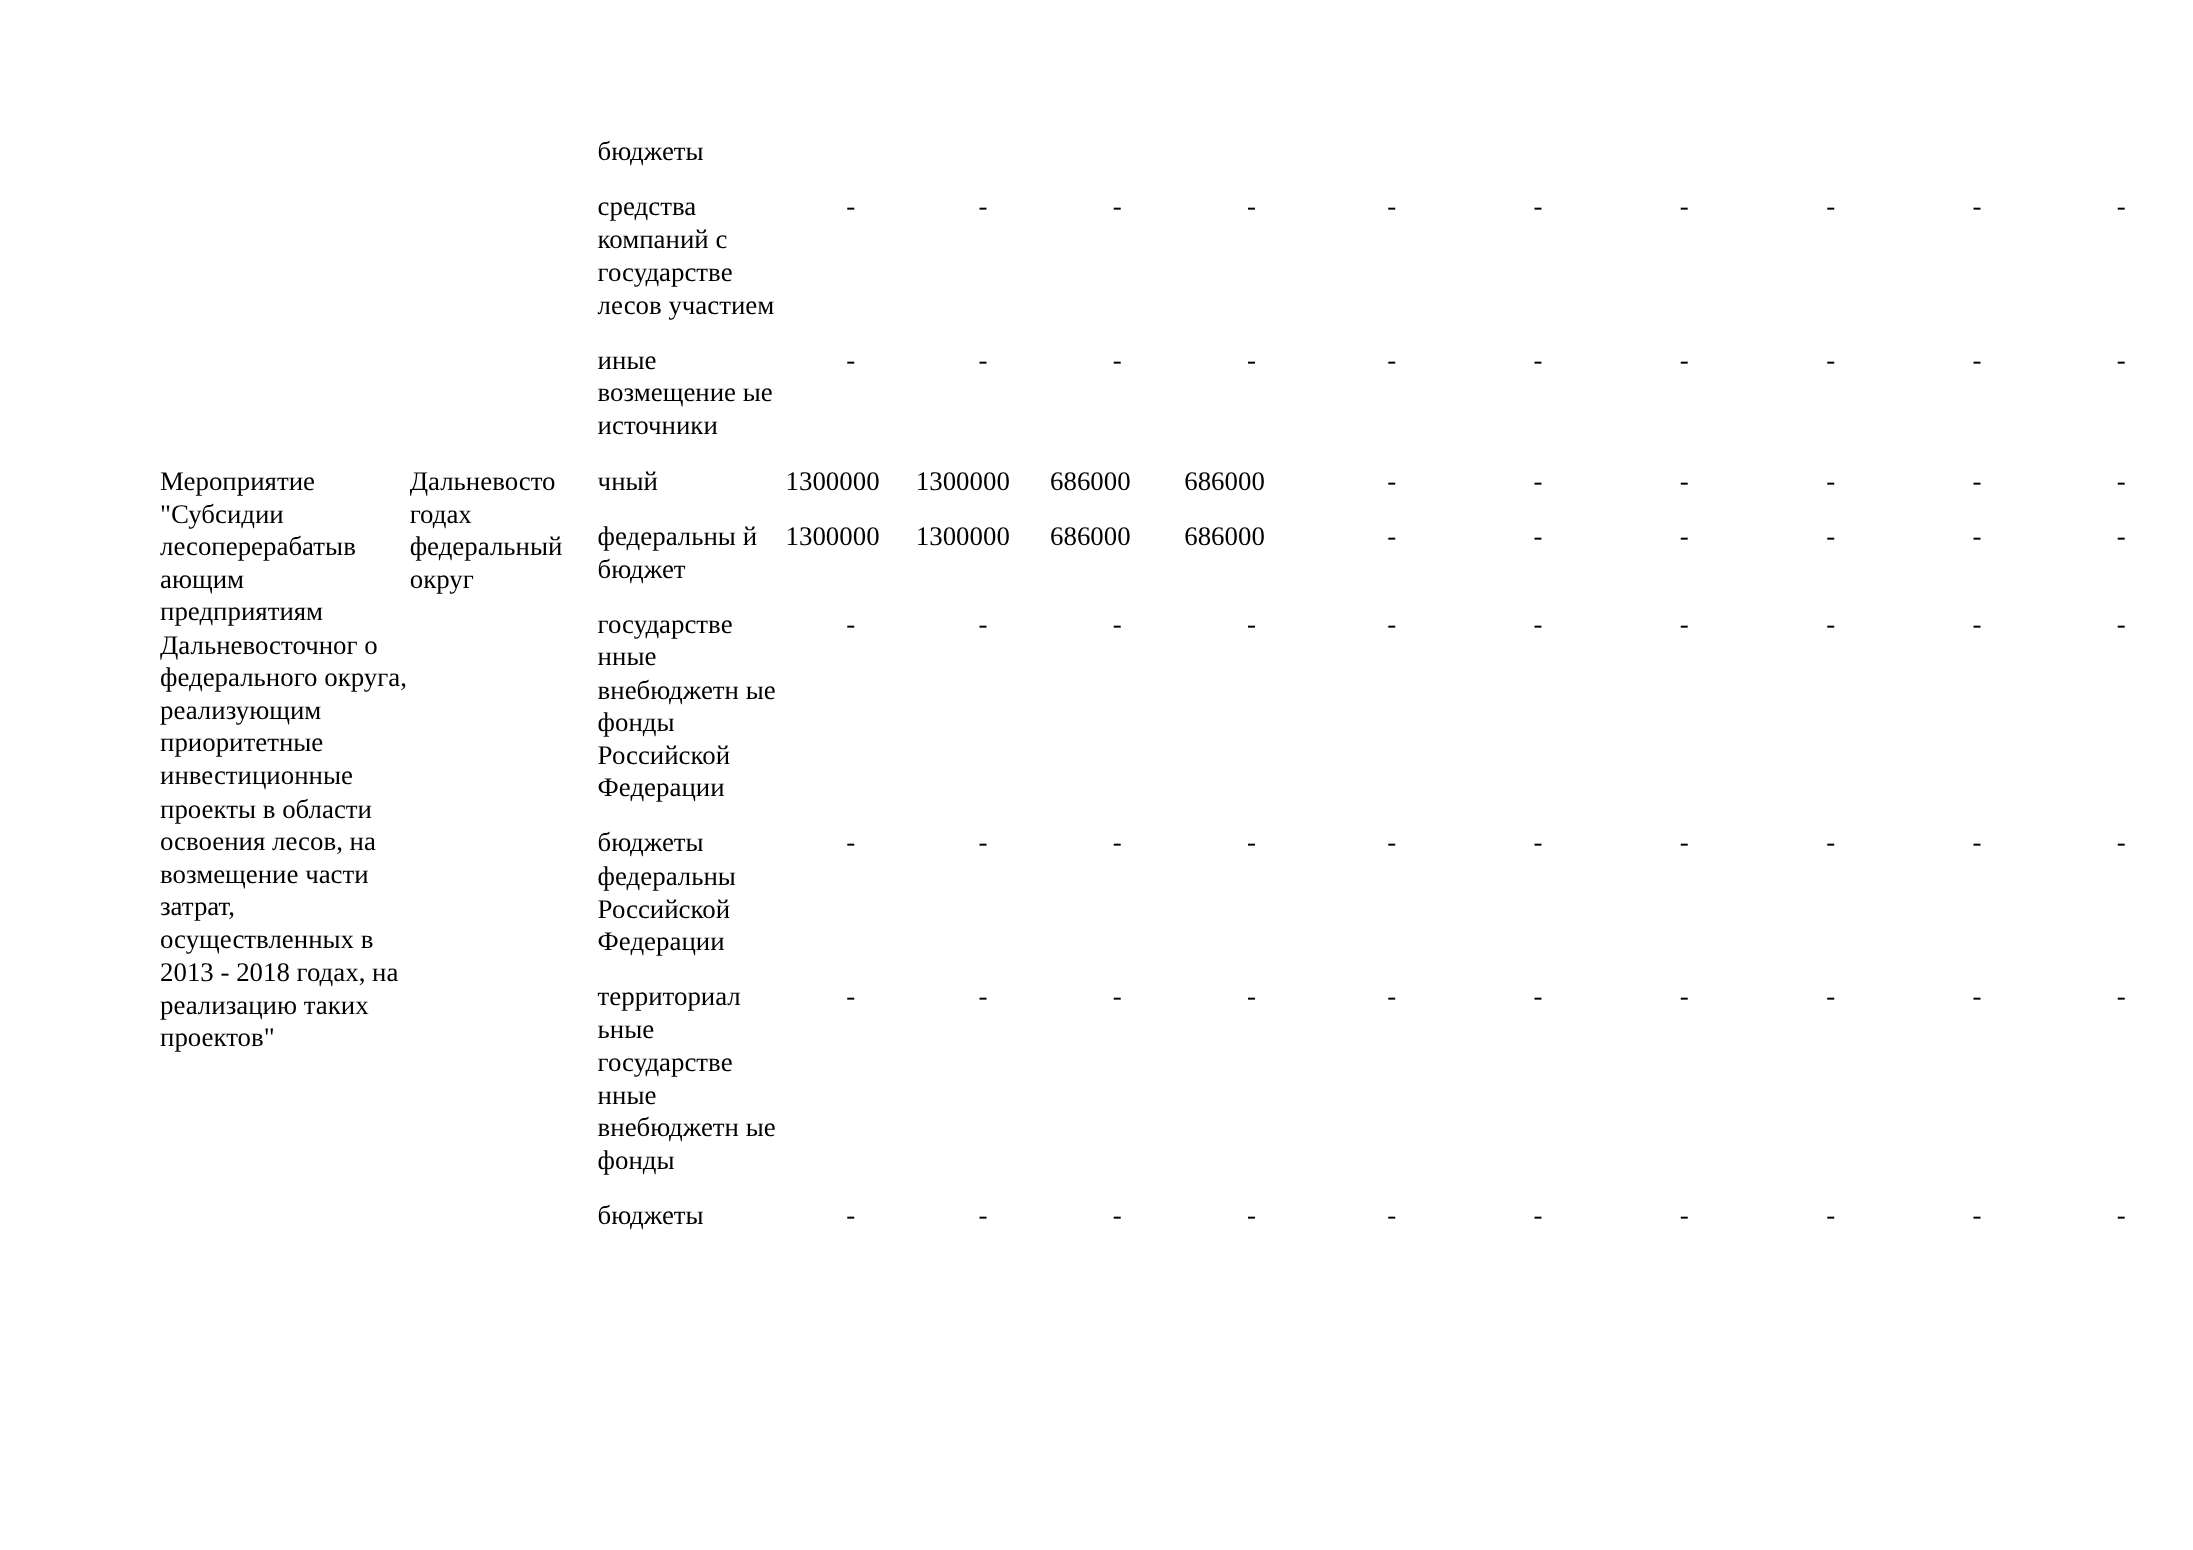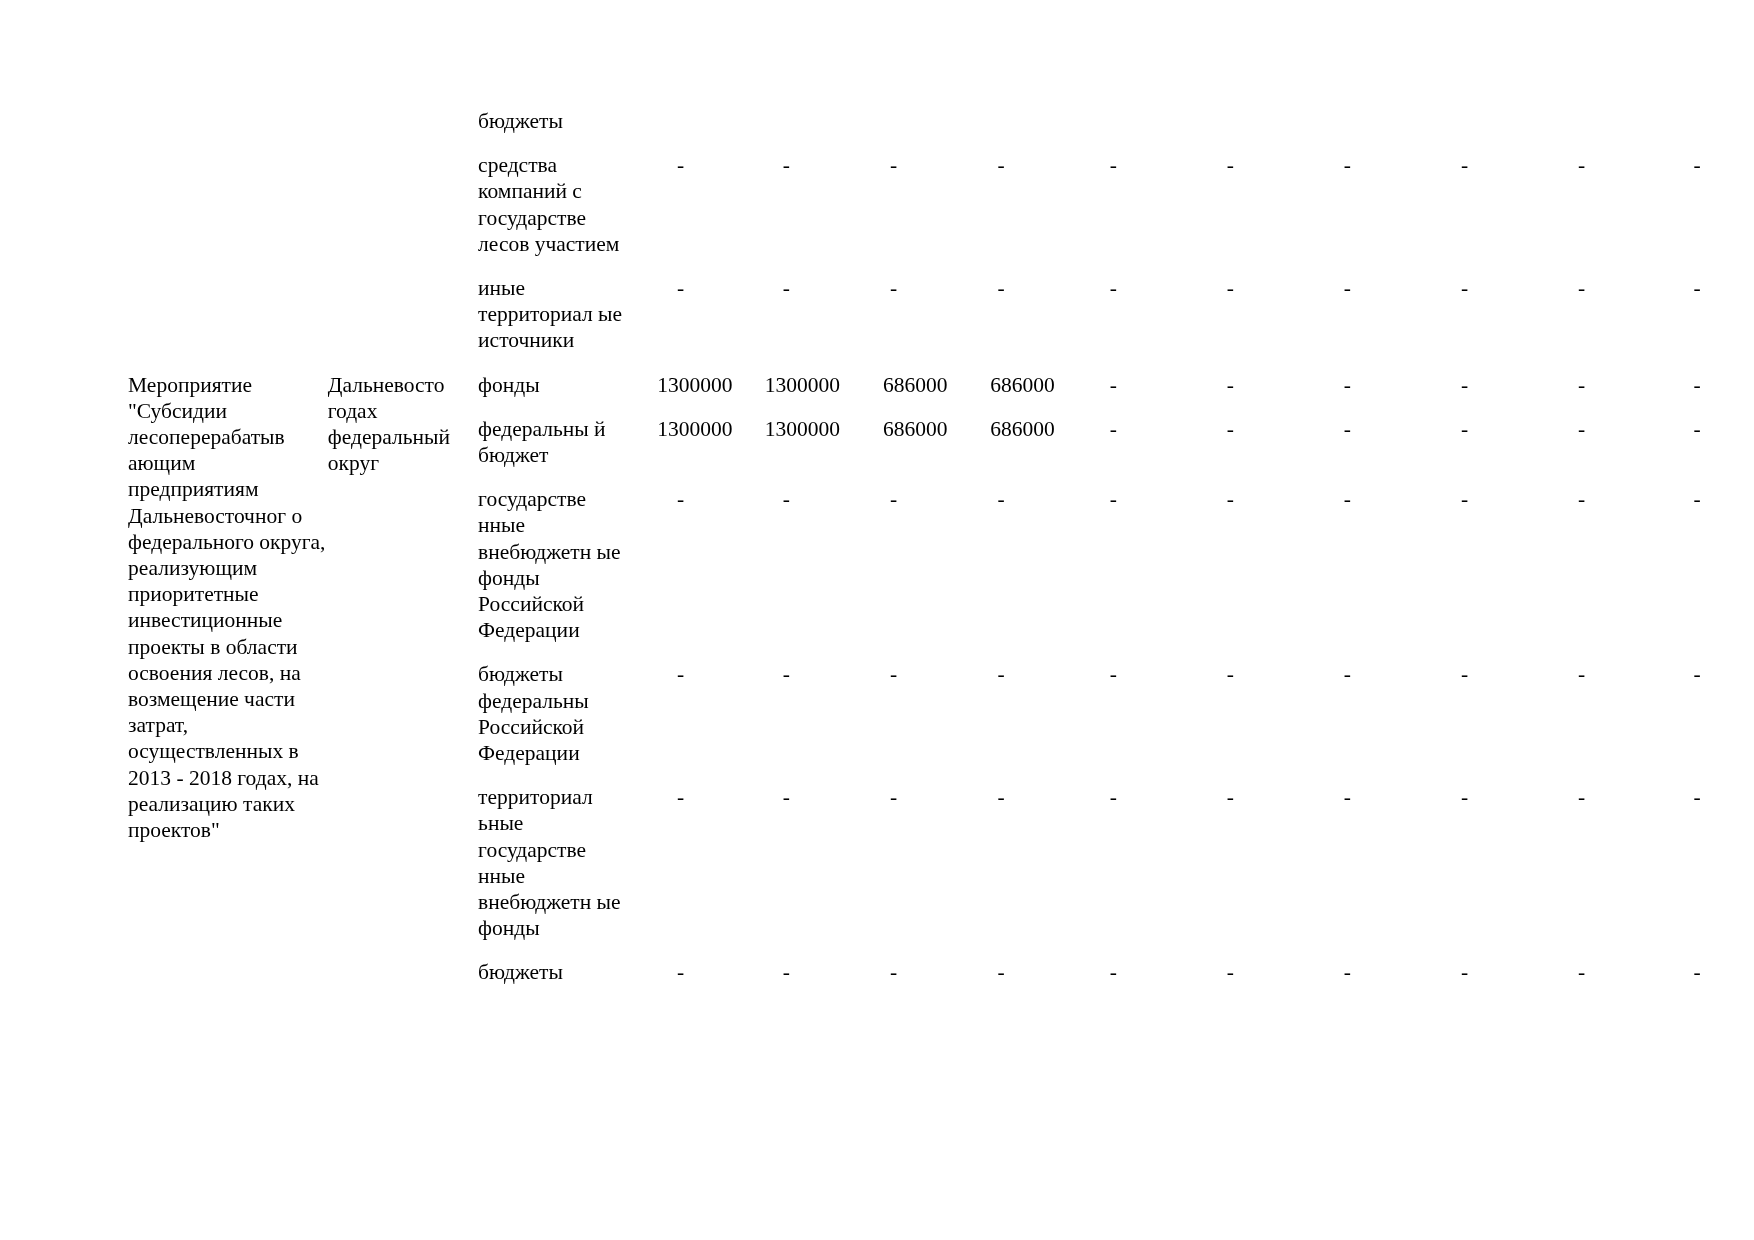--- a/index.html
+++ b/index.html
@@ -57,21 +57,21 @@
     word-wrap: break-word;
     overflow-wrap: anywhere;
   }
   td.source-cell {
     padding-right: 12px;
     word-wrap: break-word;
     overflow-wrap: anywhere;
     white-space: normal;
   }
   td.value-cell {
-    text-align: right;
+    text-align: left;
     padding-left: 10px;
     white-space: nowrap;
   }
   td.dash-cell {
     text-align: center;
     white-space: nowrap;
   }
   td.spacer-row {
     height: 18px;
     font-size: 0;
@@ -138,40 +138,40 @@
         <td class="dash-cell">-</td>
         <td class="dash-cell">-</td>
       </tr>
       <tr>
           <td class="spacer-row" colspan="13"></td>
         </tr>
 
       <tr class="data-row">
         <td class="measure-cell"></td>
         <td class="region-cell"></td>
-        <td class="source-cell">иные территориал ые источники</td>
+        <td class="source-cell">иные возмещение ые источники</td>
         <td class="dash-cell">-</td>
         <td class="dash-cell">-</td>
         <td class="dash-cell">-</td>
         <td class="dash-cell">-</td>
         <td class="dash-cell">-</td>
         <td class="dash-cell">-</td>
         <td class="dash-cell">-</td>
         <td class="dash-cell">-</td>
         <td class="dash-cell">-</td>
         <td class="dash-cell">-</td>
       </tr>
       <tr>
           <td class="spacer-row" colspan="13"></td>
         </tr>
 
       <tr class="data-row">
         <td class="measure-cell" rowspan="11">Мероприятие "Субсидии лесоперерабатыв ающим предприятиям Дальневосточног о федерального округа, реализующим приоритетные инвестиционные проекты в области освоения лесов, на возмещение части затрат, осуществленных в 2013 - 2018 годах, на реализацию таких проектов"</td>
         <td class="region-cell" rowspan="11">Дальневосто годах федеральный округ</td>
-        <td class="source-cell">фонды</td>
+        <td class="source-cell">чный</td>
         <td class="value-cell">1300000</td>
         <td class="value-cell">1300000</td>
         <td class="value-cell">686000</td>
         <td class="value-cell">686000</td>
         <td class="dash-cell">-</td>
         <td class="dash-cell">-</td>
         <td class="dash-cell">-</td>
         <td class="dash-cell">-</td>
         <td class="dash-cell">-</td>
         <td class="dash-cell">-</td>

